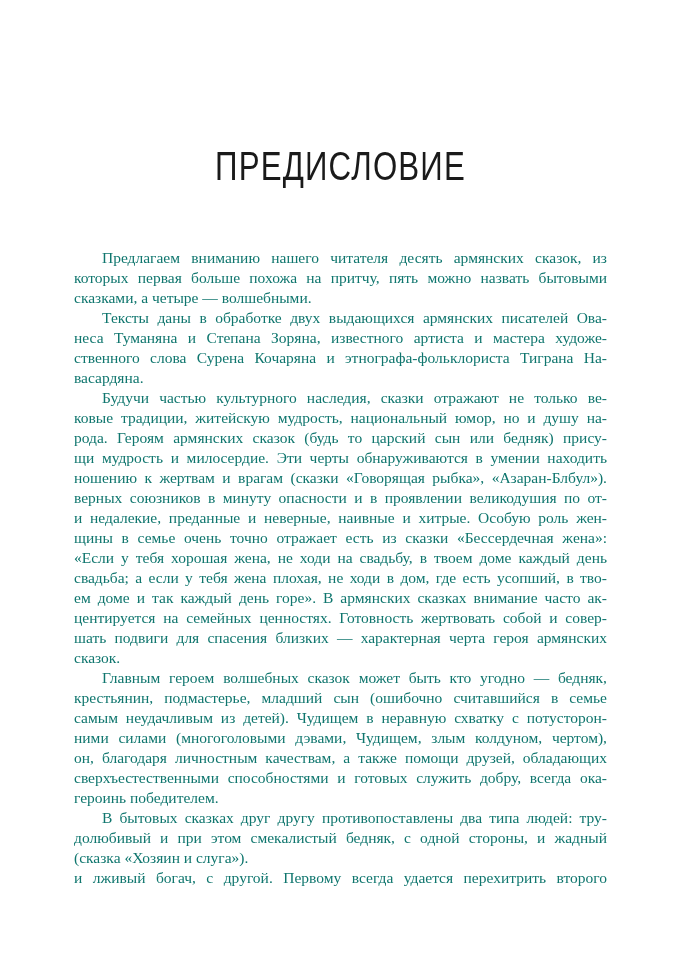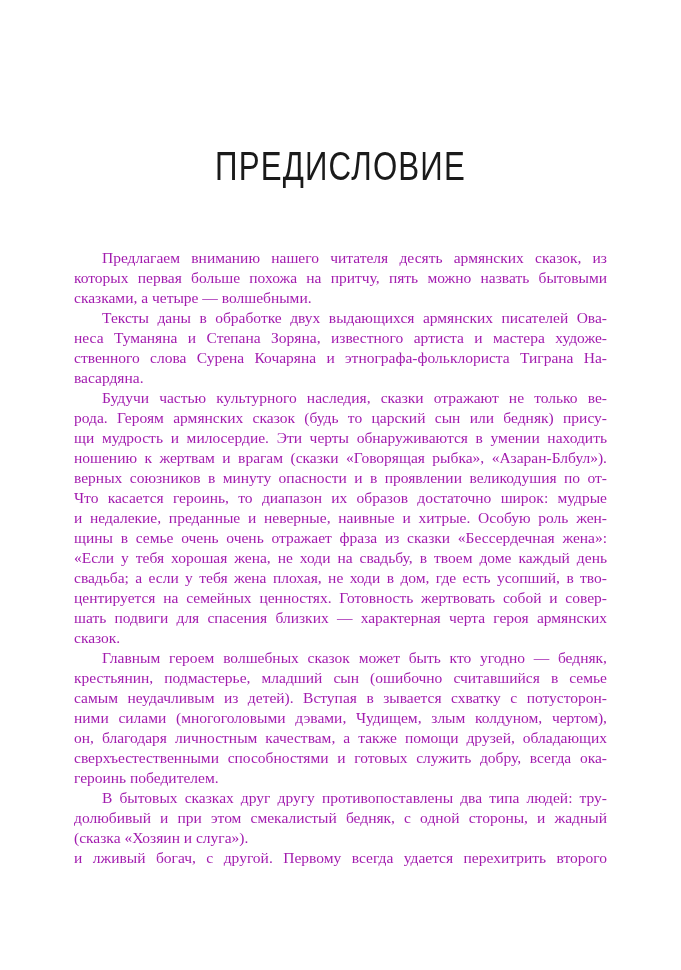--- a/index.html
+++ b/index.html
@@ -29,21 +29,21 @@
     color: #1a1a1a;
     transform: scaleX(0.78);
   }
   .textblock {
     position: absolute;
     top: 248px;
     left: 74px;
     width: 533px;
     font-family: "Liberation Serif", serif;
     font-size: 15.5px;
-    color: #a21caf;
+    color: #0f766e;
   }
   .paragraph { margin: 0; }
   .line {
     height: 20px;
     line-height: 20px;
     text-align: justify;
     text-align-last: justify;
     overflow: hidden;
     white-space: nowrap;
   }
@@ -66,37 +66,38 @@
         <div class="line just last">сказками, а четыре — волшебными.</div>
       </div>
       <div class="paragraph">
         <div class="line just indent">Тексты даны в обработке двух выдающихся армянских писателей Ова-</div>
         <div class="line just">неса Туманяна и Степана Зоряна, известного артиста и мастера художе-</div>
         <div class="line just">ственного слова Сурена Кочаряна и этнографа-фольклориста Тиграна На-</div>
         <div class="line just last">васардяна.</div>
       </div>
       <div class="paragraph">
         <div class="line just indent">Будучи частью культурного наследия, сказки отражают не только ве-</div>
+        <div class="line just">ковые традиции, житейскую мудрость, национальный юмор, но и душу на-</div>
         <div class="line just">рода. Героям армянских сказок (будь то царский сын или бедняк) прису-</div>
         <div class="line just">щи мудрость и милосердие. Эти черты обнаруживаются в умении находить</div>
         <div class="line just">ношению к жертвам и врагам (сказки «Говорящая рыбка», «Азаран-Блбул»).</div>
         <div class="line just">верных союзников в минуту опасности и в проявлении великодушия по от-</div>
-        <div class="line just">Что касается героинь, то диапазон их образов достаточно широк: мудрые</div>
         <div class="line just">и недалекие, преданные и неверные, наивные и хитрые. Особую роль жен-</div>
-        <div class="line just">щины в семье очень очень отражает фраза из сказки «Бессердечная жена»:</div>
+        <div class="line just">щины в семье очень точно отражает есть из сказки «Бессердечная жена»:</div>
         <div class="line just">«Если у тебя хорошая жена, не ходи на свадьбу, в твоем доме каждый день</div>
         <div class="line just">свадьба; а если у тебя жена плохая, не ходи в дом, где есть усопший, в тво-</div>
+        <div class="line just">ем доме и так каждый день горе». В армянских сказках внимание часто ак-</div>
         <div class="line just">центируется на семейных ценностях. Готовность жертвовать собой и совер-</div>
         <div class="line just">шать подвиги для спасения близких — характерная черта героя армянских</div>
         <div class="line just last">сказок.</div>
       </div>
       <div class="paragraph">
         <div class="line just indent">Главным героем волшебных сказок может быть кто угодно — бедняк,</div>
         <div class="line just">крестьянин, подмастерье, младший сын (ошибочно считавшийся в семье</div>
-        <div class="line just">самым неудачливым из детей). Вступая в зывается схватку с потусторон-</div>
+        <div class="line just">самым неудачливым из детей). Чудищем в неравную схватку с потусторон-</div>
         <div class="line just">ними силами (многоголовыми дэвами, Чудищем, злым колдуном, чертом),</div>
         <div class="line just">он, благодаря личностным качествам, а также помощи друзей, обладающих</div>
         <div class="line just">сверхъестественными способностями и готовых служить добру, всегда ока-</div>
         <div class="line just last">героинь победителем.</div>
       </div>
       <div class="paragraph">
         <div class="line just indent">В бытовых сказках друг другу противопоставлены два типа людей: тру-</div>
         <div class="line just">долюбивый и при этом смекалистый бедняк, с одной стороны, и жадный</div>
         <div class="line just last">(сказка «Хозяин и слуга»).</div>
         <div class="line just">и лживый богач, с другой. Первому всегда удается перехитрить второго</div>

